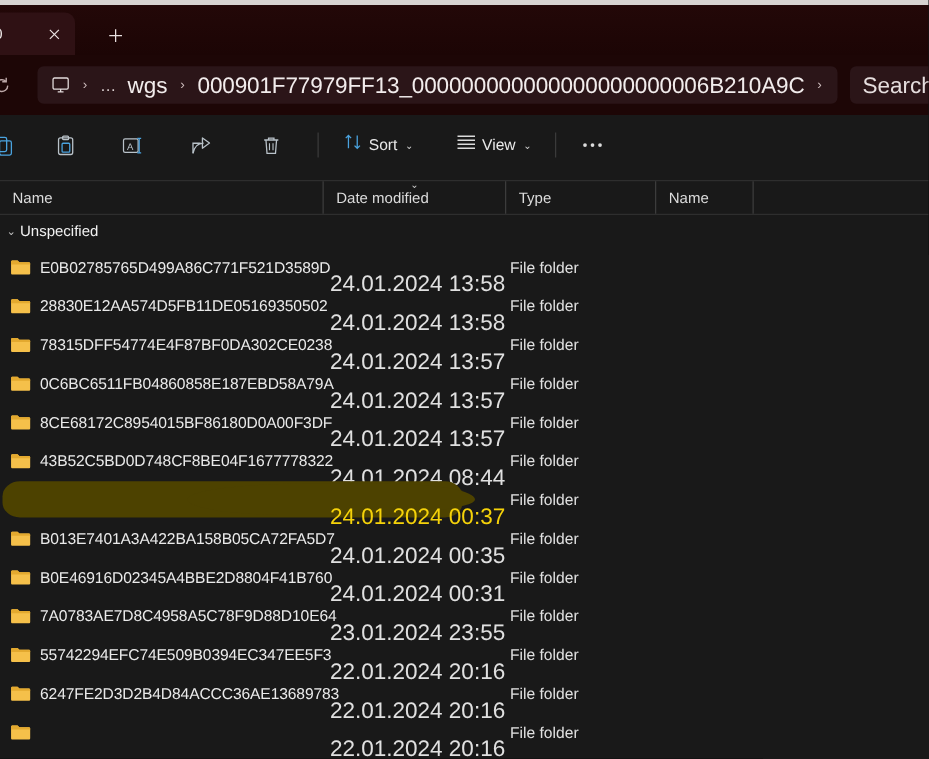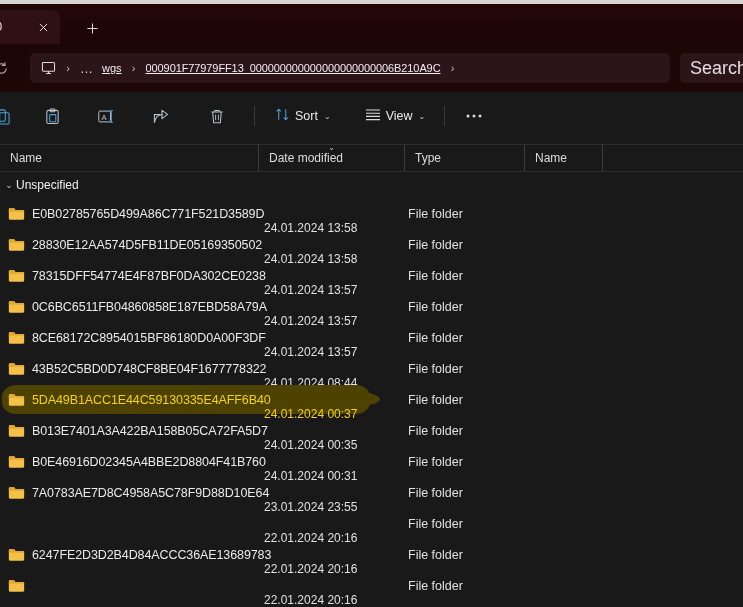--- a/index.html
+++ b/index.html
@@ -130,27 +130,26 @@
   .crumb-ellipsis {
     color: #ddd2d2;
     font-size: 13px;
     padding: 2px 4px;
     letter-spacing: 1px;
     flex: none;
     cursor: pointer;
   }
   .crumb {
     color: #f2ecec;
-    font-size: 11px;
+    font-size: 18px;
     padding: 3px 4px;
     white-space: nowrap;
     flex: none;
     cursor: pointer;
     border-radius: 3px;
-    text-decoration: underline;
   }
   .crumb-long { letter-spacing: -0.1px; }
 
   .search-box {
     position: absolute;
     left: 680px; top: 9px;
     width: 140px;
     height: 30px;
     background: #2b1518;
     border-radius: 5px;
@@ -286,21 +285,21 @@
   }
   .name-text {
     font-size: 12.5px;
     color: #eaeaea;
     white-space: nowrap;
     letter-spacing: -0.1px;
   }
   .cell-date {
     position: absolute;
     left: 264px;
-    font-size: 12px;
+    font-size: 18px;
     color: #e0e0e0;
     white-space: nowrap;
     margin-top: 28px;
   }
   .cell-type {
     position: absolute;
     left: 408px;
     font-size: 12.5px;
     color: #e0e0e0;
     white-space: nowrap;
@@ -561,27 +560,20 @@
               </svg></span>
             <span class="name-text">43B52C5BD0D748CF8BE04F1677778322</span>
           </div>
           <div class="cell-date">24.01.2024 08:44</div>
           <div class="cell-type">File folder</div>
           <div class="cell-size"></div>
         </div>
         <div class="row highlighted">
           <div class="hl-blob"></div>
           <div class="hl-blob b2"></div>
-          <div class="row-name">
-            <span class="folder-icon"><svg width="17" height="14" viewBox="0 0 18 15" aria-hidden="true">
-                <path d="M0.8 2.6 C0.8 1.9 1.3 1.4 2 1.4 L6.4 1.4 L7.9 3.1 L16 3.1 C16.7 3.1 17.2 3.6 17.2 4.3 L17.2 12.4 C17.2 13.1 16.7 13.6 16 13.6 L2 13.6 C1.3 13.6 0.8 13.1 0.8 12.4 Z" fill="#f5c04a"></path>
-                <path d="M0.8 5.0 L17.2 5.0 L17.2 4.3 C17.2 3.6 16.7 3.1 16 3.1 L7.9 3.1 L6.4 1.4 L2 1.4 C1.3 1.4 0.8 1.9 0.8 2.6 Z" fill="#e3a92f"></path>
-              </svg></span>
-            <span class="name-text">5DA49B1ACC1E44C59130335E4AFF6B40</span>
-          </div>
           <div class="cell-date">24.01.2024 00:37</div>
           <div class="cell-type">File folder</div>
           <div class="cell-size"></div>
         </div>
         <div class="row">
           <div class="row-name">
             <span class="folder-icon"><svg width="17" height="14" viewBox="0 0 18 15" aria-hidden="true">
                 <path d="M0.8 2.6 C0.8 1.9 1.3 1.4 2 1.4 L6.4 1.4 L7.9 3.1 L16 3.1 C16.7 3.1 17.2 3.6 17.2 4.3 L17.2 12.4 C17.2 13.1 16.7 13.6 16 13.6 L2 13.6 C1.3 13.6 0.8 13.1 0.8 12.4 Z" fill="#f5c04a"></path>
                 <path d="M0.8 5.0 L17.2 5.0 L17.2 4.3 C17.2 3.6 16.7 3.1 16 3.1 L7.9 3.1 L6.4 1.4 L2 1.4 C1.3 1.4 0.8 1.9 0.8 2.6 Z" fill="#e3a92f"></path>
               </svg></span>
@@ -609,20 +601,27 @@
                 <path d="M0.8 2.6 C0.8 1.9 1.3 1.4 2 1.4 L6.4 1.4 L7.9 3.1 L16 3.1 C16.7 3.1 17.2 3.6 17.2 4.3 L17.2 12.4 C17.2 13.1 16.7 13.6 16 13.6 L2 13.6 C1.3 13.6 0.8 13.1 0.8 12.4 Z" fill="#f5c04a"></path>
                 <path d="M0.8 5.0 L17.2 5.0 L17.2 4.3 C17.2 3.6 16.7 3.1 16 3.1 L7.9 3.1 L6.4 1.4 L2 1.4 C1.3 1.4 0.8 1.9 0.8 2.6 Z" fill="#e3a92f"></path>
               </svg></span>
             <span class="name-text">7A0783AE7D8C4958A5C78F9D88D10E64</span>
           </div>
           <div class="cell-date">23.01.2024 23:55</div>
           <div class="cell-type">File folder</div>
           <div class="cell-size"></div>
         </div>
         <div class="row">
+          <div class="row-name">
+            <span class="folder-icon"><svg width="17" height="14" viewBox="0 0 18 15" aria-hidden="true">
+                <path d="M0.8 2.6 C0.8 1.9 1.3 1.4 2 1.4 L6.4 1.4 L7.9 3.1 L16 3.1 C16.7 3.1 17.2 3.6 17.2 4.3 L17.2 12.4 C17.2 13.1 16.7 13.6 16 13.6 L2 13.6 C1.3 13.6 0.8 13.1 0.8 12.4 Z" fill="#f5c04a"></path>
+                <path d="M0.8 5.0 L17.2 5.0 L17.2 4.3 C17.2 3.6 16.7 3.1 16 3.1 L7.9 3.1 L6.4 1.4 L2 1.4 C1.3 1.4 0.8 1.9 0.8 2.6 Z" fill="#e3a92f"></path>
+              </svg></span>
+            <span class="name-text">55742294EFC74E509B0394EC347EE5F3</span>
+          </div>
           <div class="cell-date">22.01.2024 20:16</div>
           <div class="cell-type">File folder</div>
           <div class="cell-size"></div>
         </div>
         <div class="row">
           <div class="row-name">
             <span class="folder-icon"><svg width="17" height="14" viewBox="0 0 18 15" aria-hidden="true">
                 <path d="M0.8 2.6 C0.8 1.9 1.3 1.4 2 1.4 L6.4 1.4 L7.9 3.1 L16 3.1 C16.7 3.1 17.2 3.6 17.2 4.3 L17.2 12.4 C17.2 13.1 16.7 13.6 16 13.6 L2 13.6 C1.3 13.6 0.8 13.1 0.8 12.4 Z" fill="#f5c04a"></path>
                 <path d="M0.8 5.0 L17.2 5.0 L17.2 4.3 C17.2 3.6 16.7 3.1 16 3.1 L7.9 3.1 L6.4 1.4 L2 1.4 C1.3 1.4 0.8 1.9 0.8 2.6 Z" fill="#e3a92f"></path>
               </svg></span>

